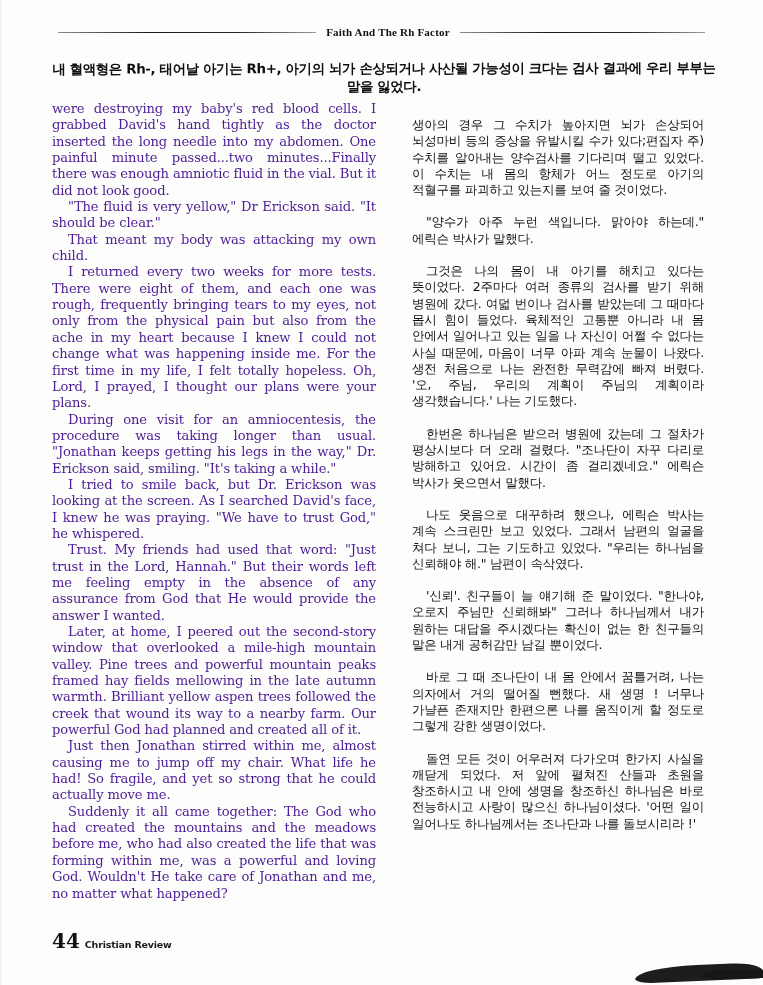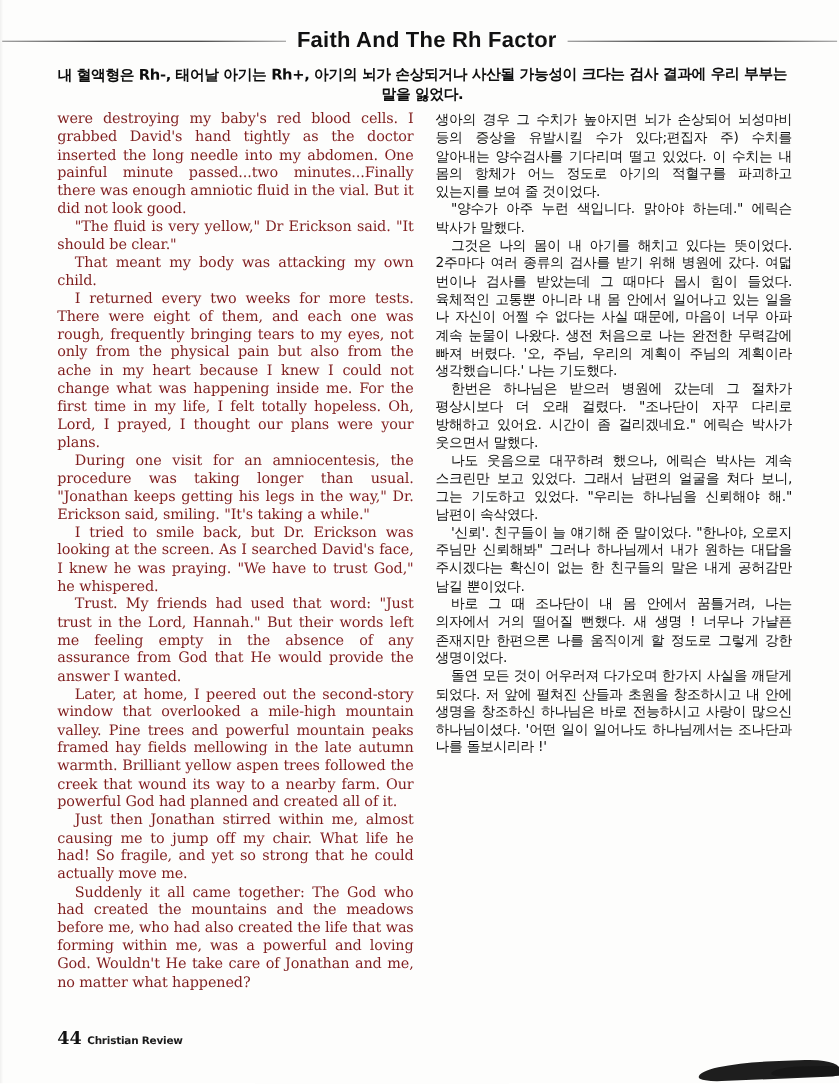--- a/index.html
+++ b/index.html
@@ -35,23 +35,23 @@
     gap: 10px;
   }
   .runhead .rule {
     height: 1px;
     background: linear-gradient(90deg, #8d8d8d 0%, #1a1a1a 35%, #272727 70%, #9a9a9a 100%);
     flex: 0 0 auto;
   }
   .runhead .rule.left  { width: 258px; }
   .runhead .rule.right { width: 245px; }
   .runhead .title {
-    font-family: Liberation Sans, sans-serif;
-    font-weight: bold;
-    font-size: 20px;
+    font-family: Liberation Serif, serif;
+    font-weight: bold;
+    font-size: 11px;
     letter-spacing: 0.2px;
     white-space: nowrap;
     color: #111;
   }
 
   
   .deck {
     position: absolute;
     top: 60px;
     left: 46px;
@@ -81,28 +81,28 @@
   .col-ko { width: 324px; }
 
   .col-en p {
     margin: 0;
     font-family: "DejaVu Serif", "Liberation Serif", serif;
     font-size: 13.1px;
     line-height: 16.35px;
     text-align: justify;
     text-indent: 16px;
     letter-spacing: -0.12px;
-    color: #7f1d1d;
+    color: #4c1d95;
     -webkit-hyphens: none;
     hyphens: none;
   }
   .col-en p.first { text-indent: 0; }
 
   .col-ko p {
-    margin: 0;
+    margin: 16px;
     font-family: "DejaVu Sans", "Liberation Sans", sans-serif;
     font-size: 12.5px;
     line-height: 16.3px;
     text-align: justify;
     text-indent: 14px;
     letter-spacing: -0.25px;
     color: #111;
     word-break: keep-all;
   }
   .col-ko p.first { text-indent: 0; }
@@ -112,21 +112,21 @@
     position: absolute;
     left: 52px;
     bottom: 32px;
     display: flex;
     align-items: baseline;
     gap: 5px;
   }
   .folio .num {
     font-family: "DejaVu Serif", "Liberation Serif", serif;
     font-weight: bold;
-    font-size: 16px;
+    font-size: 20px;
     color: #111;
   }
   .folio .pub {
     font-family: "DejaVu Sans", "Liberation Sans", sans-serif;
     font-size: 9.5px;
     font-weight: bold;
     letter-spacing: -0.2px;
     color: #1a1a1a;
   }
 

